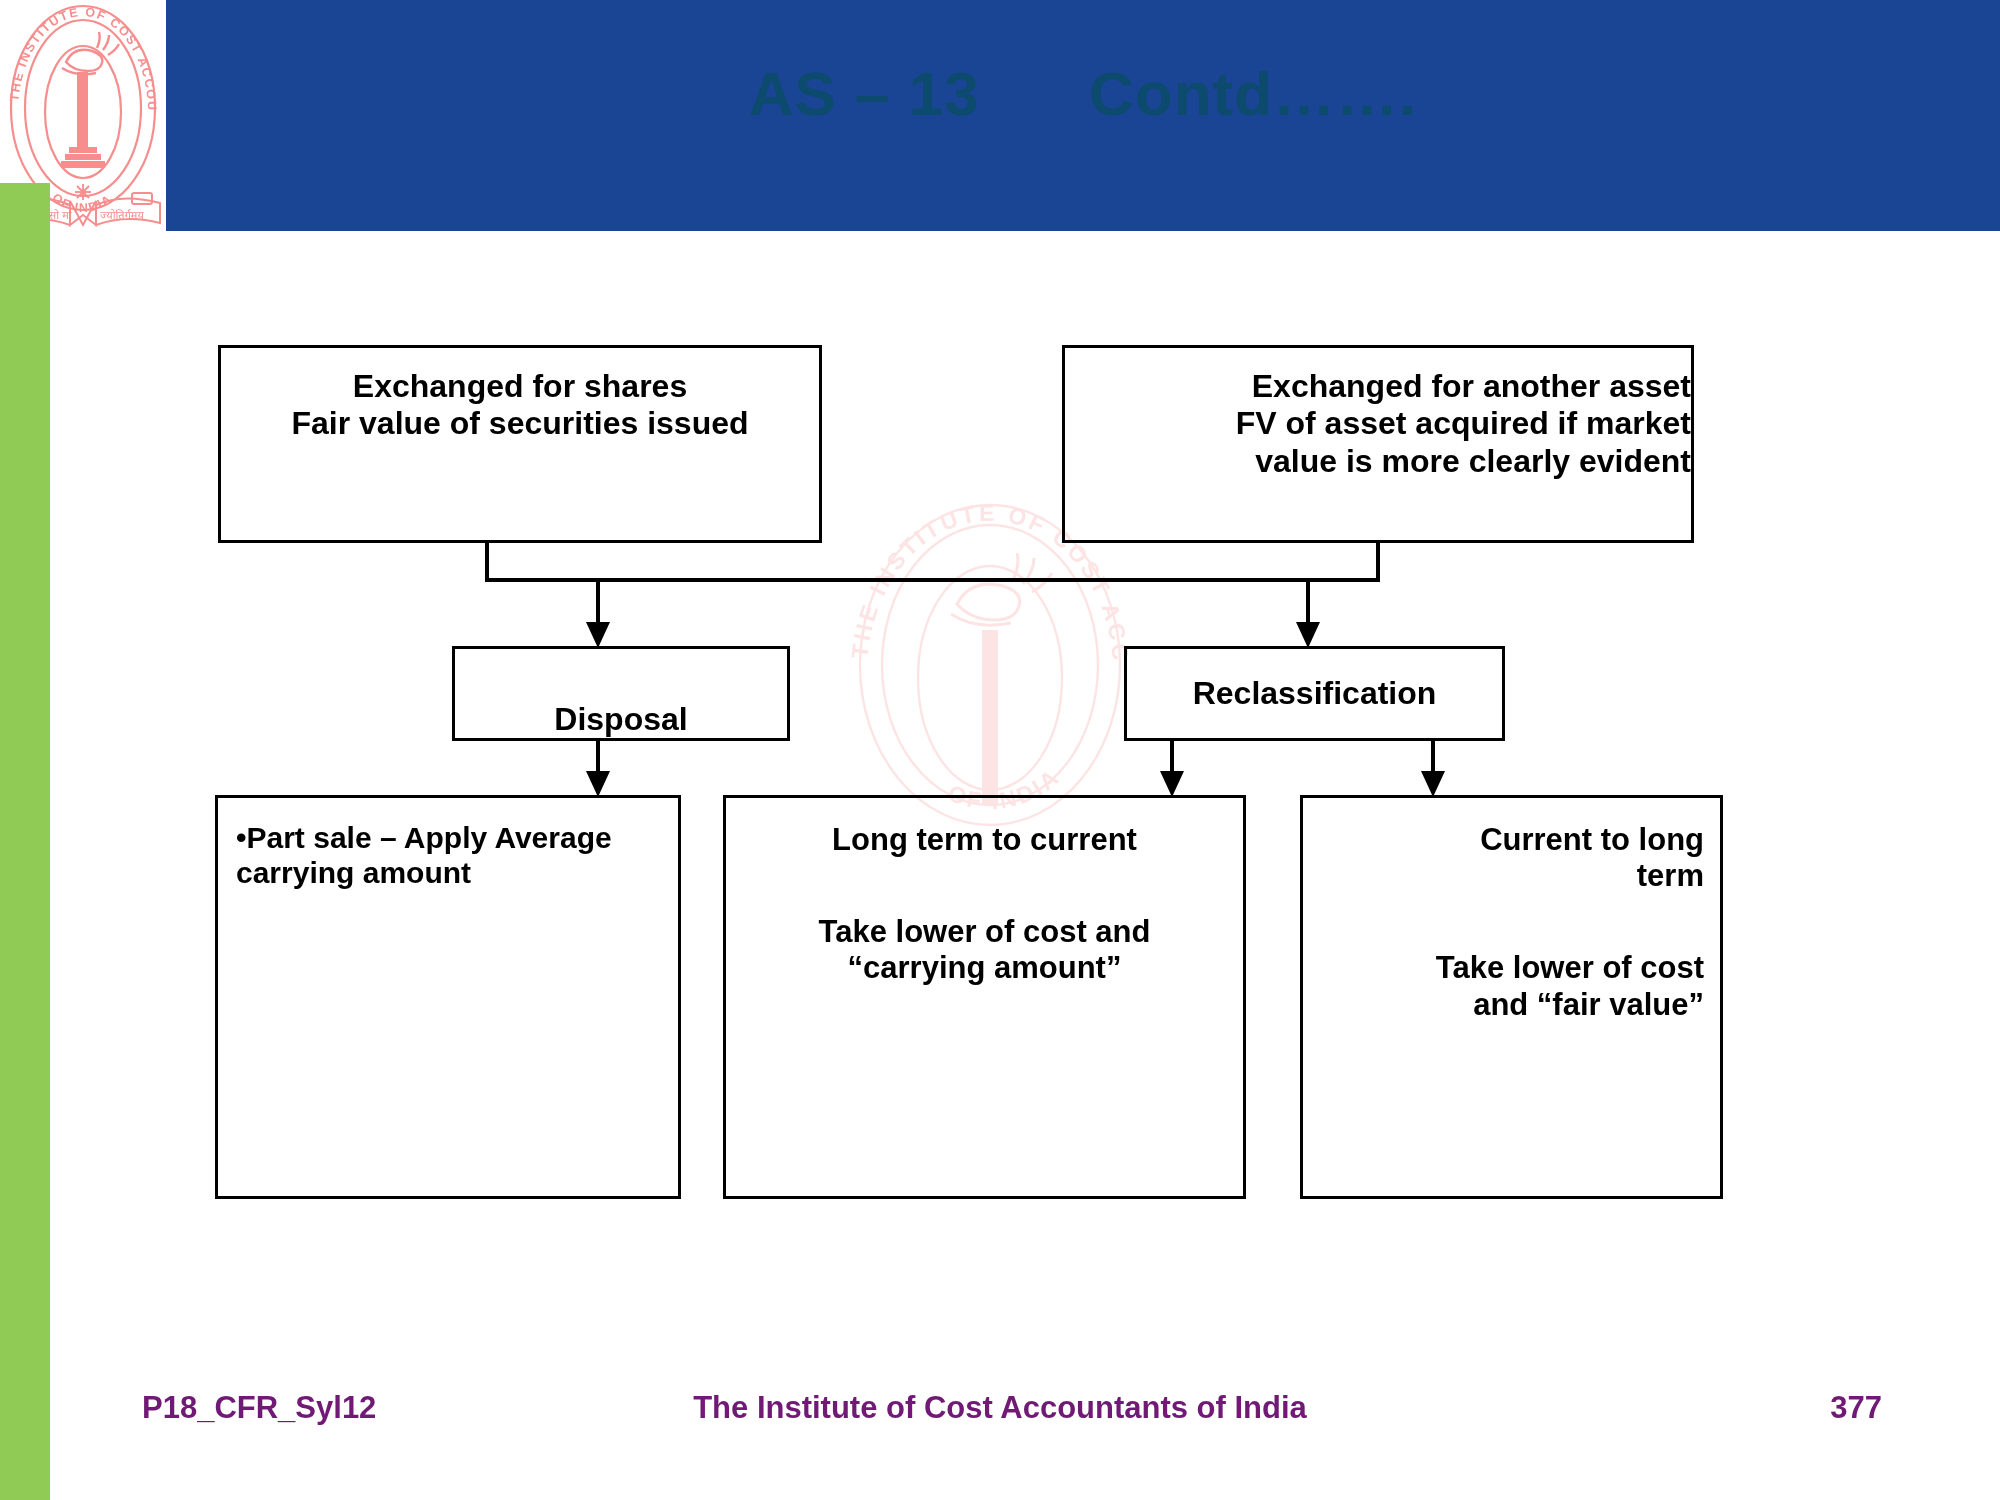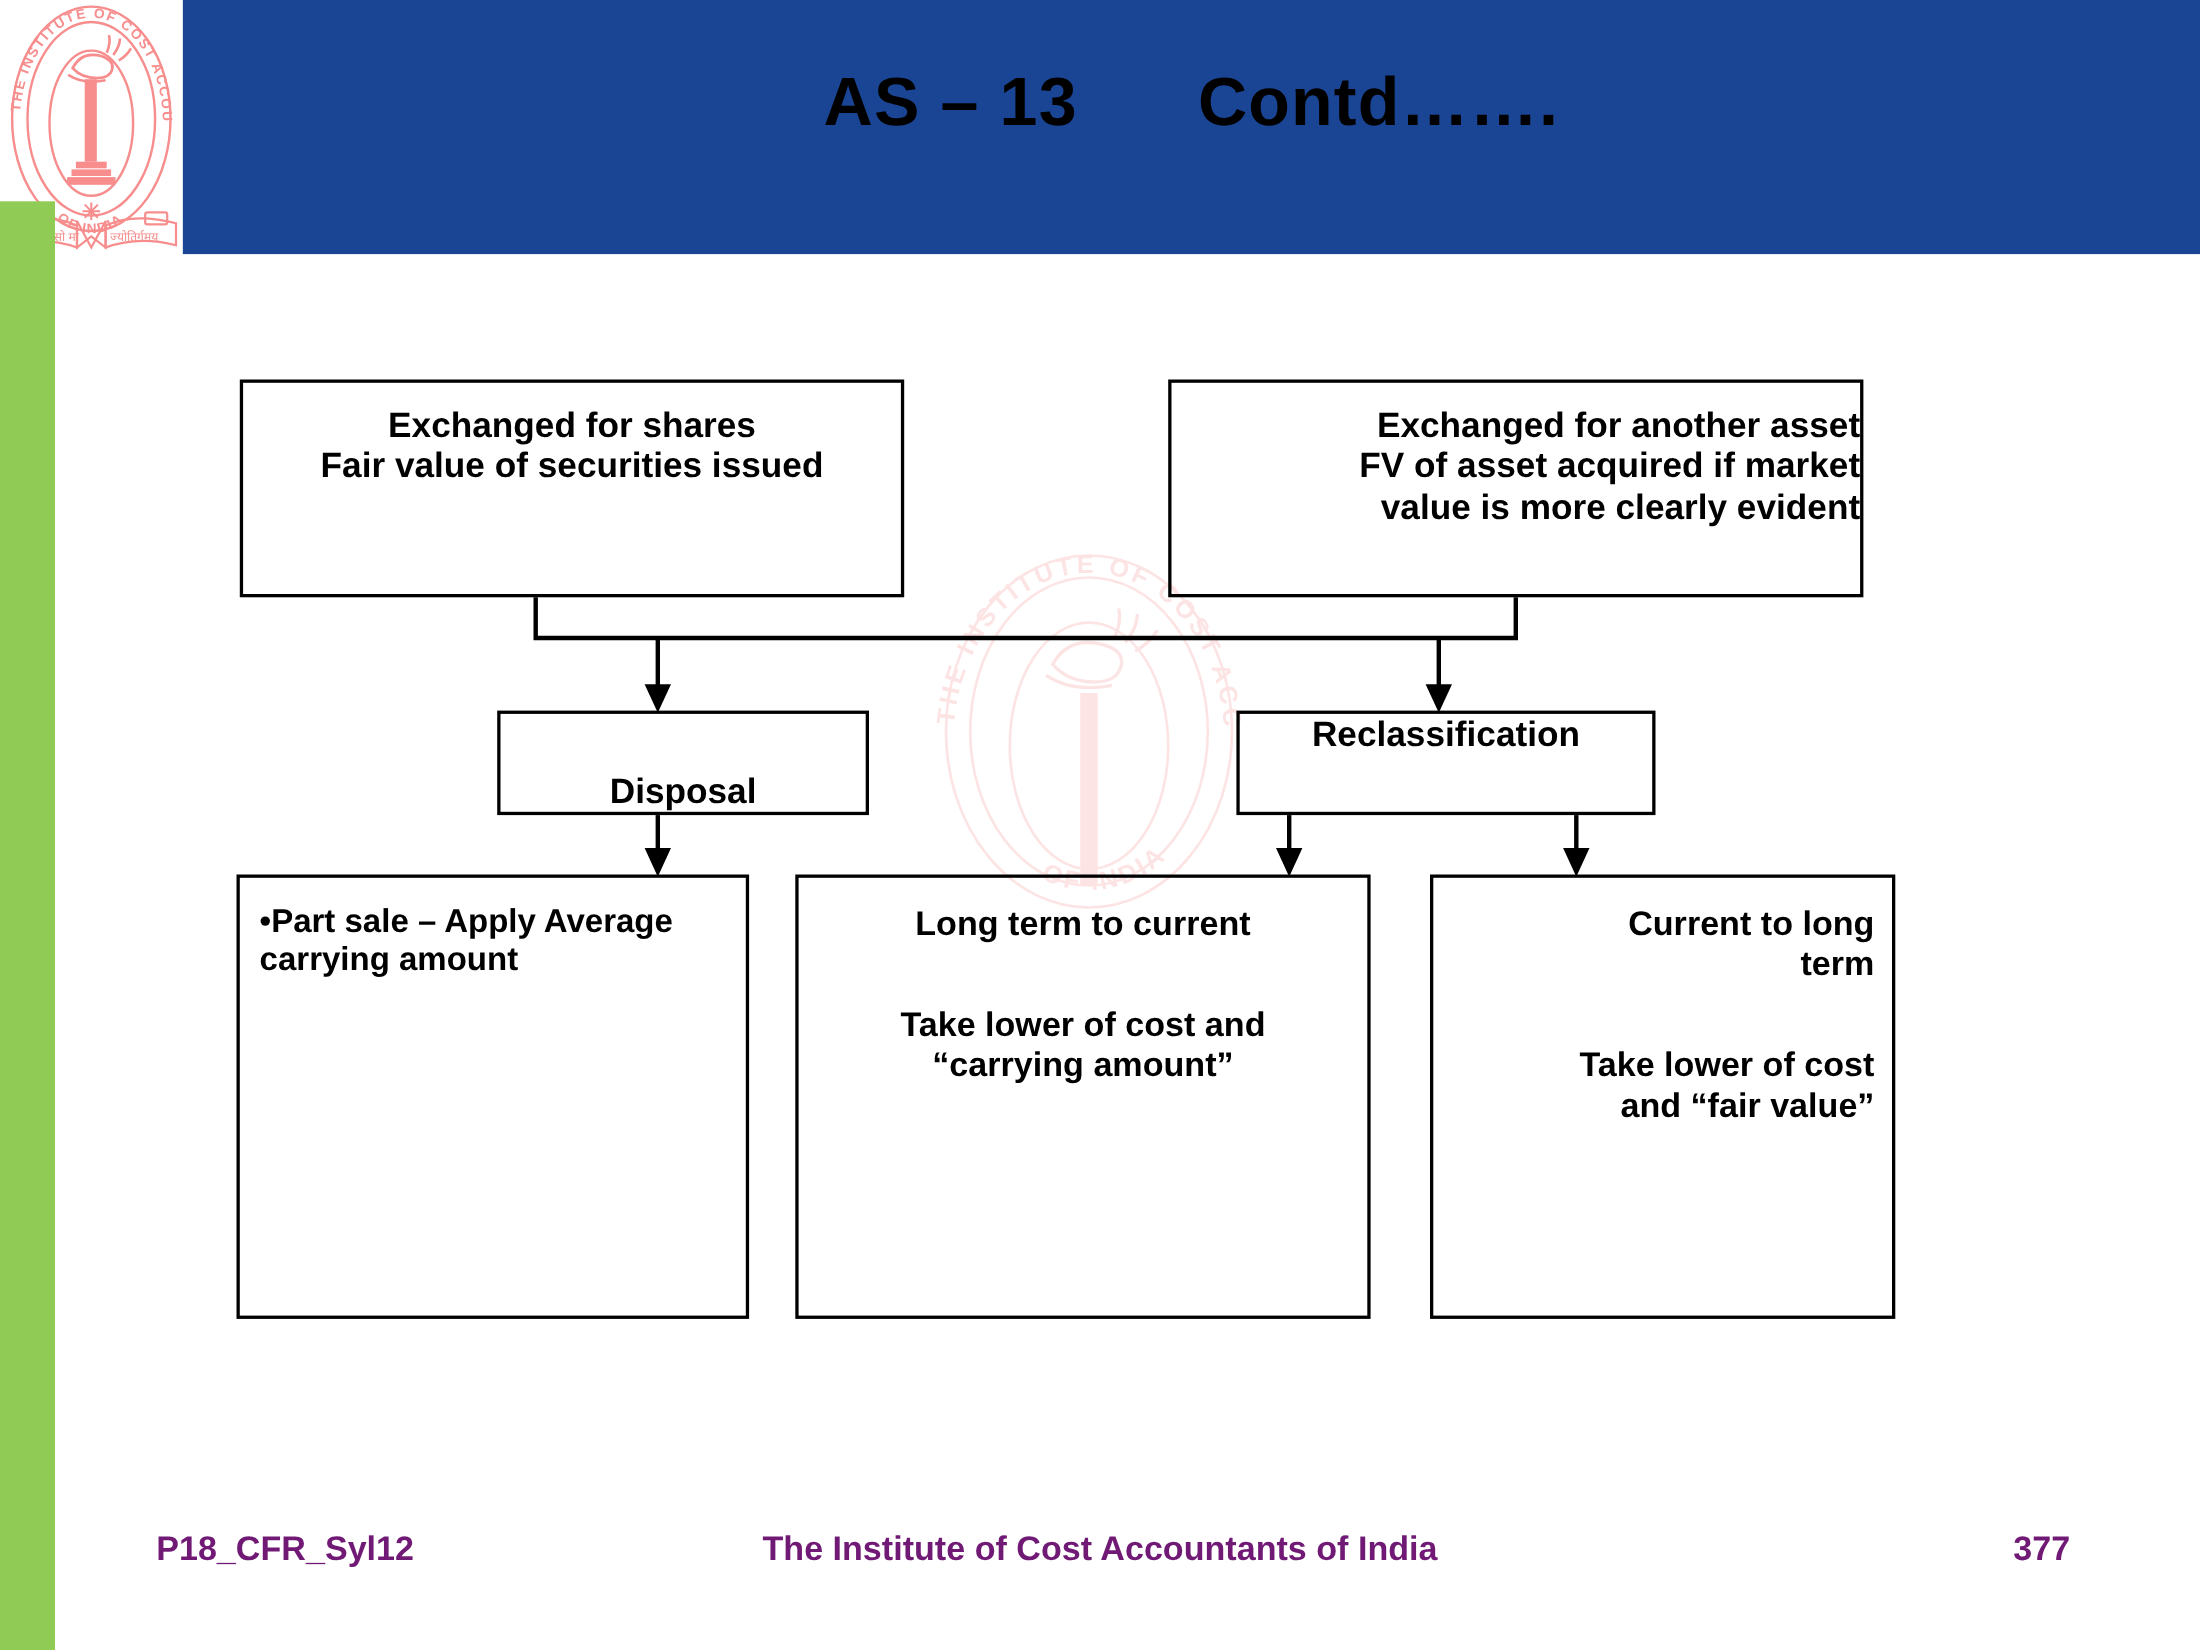--- a/index.html
+++ b/index.html
@@ -26,21 +26,21 @@
     width: 1834px;
     height: 231px;
     background: #1a4594;
   }
   .slide-title {
     position: absolute;
     left: 166px;
     top: 58px;
     width: 1834px;
     text-align: center;
-    color: #000000;
+    color: #0c4a6e;
     font-size: 62px;
     font-weight: bold;
     letter-spacing: 1px;
     white-space: pre;
   }
 
   
   .logo-box {
     position: absolute;
     left: 0;
@@ -104,21 +104,21 @@
   }
 
   
   #box-disposal {
     left: 452px; top: 646px; width: 338px; height: 95px;
     display: flex; align-items: flex-end; justify-content: center;
     font-size: 32px;
   }
   #box-reclass {
     left: 1124px; top: 646px; width: 381px; height: 95px;
-    display: flex; justify-content: center;
+    display: flex; align-items: center; justify-content: center;
     font-size: 32px;
   }
 
   
   #box-adjust {
     left: 215px; top: 795px; width: 466px; height: 404px;
     padding: 22px 18px 0 18px;
     text-align: left;
     font-size: 30px;
   }

